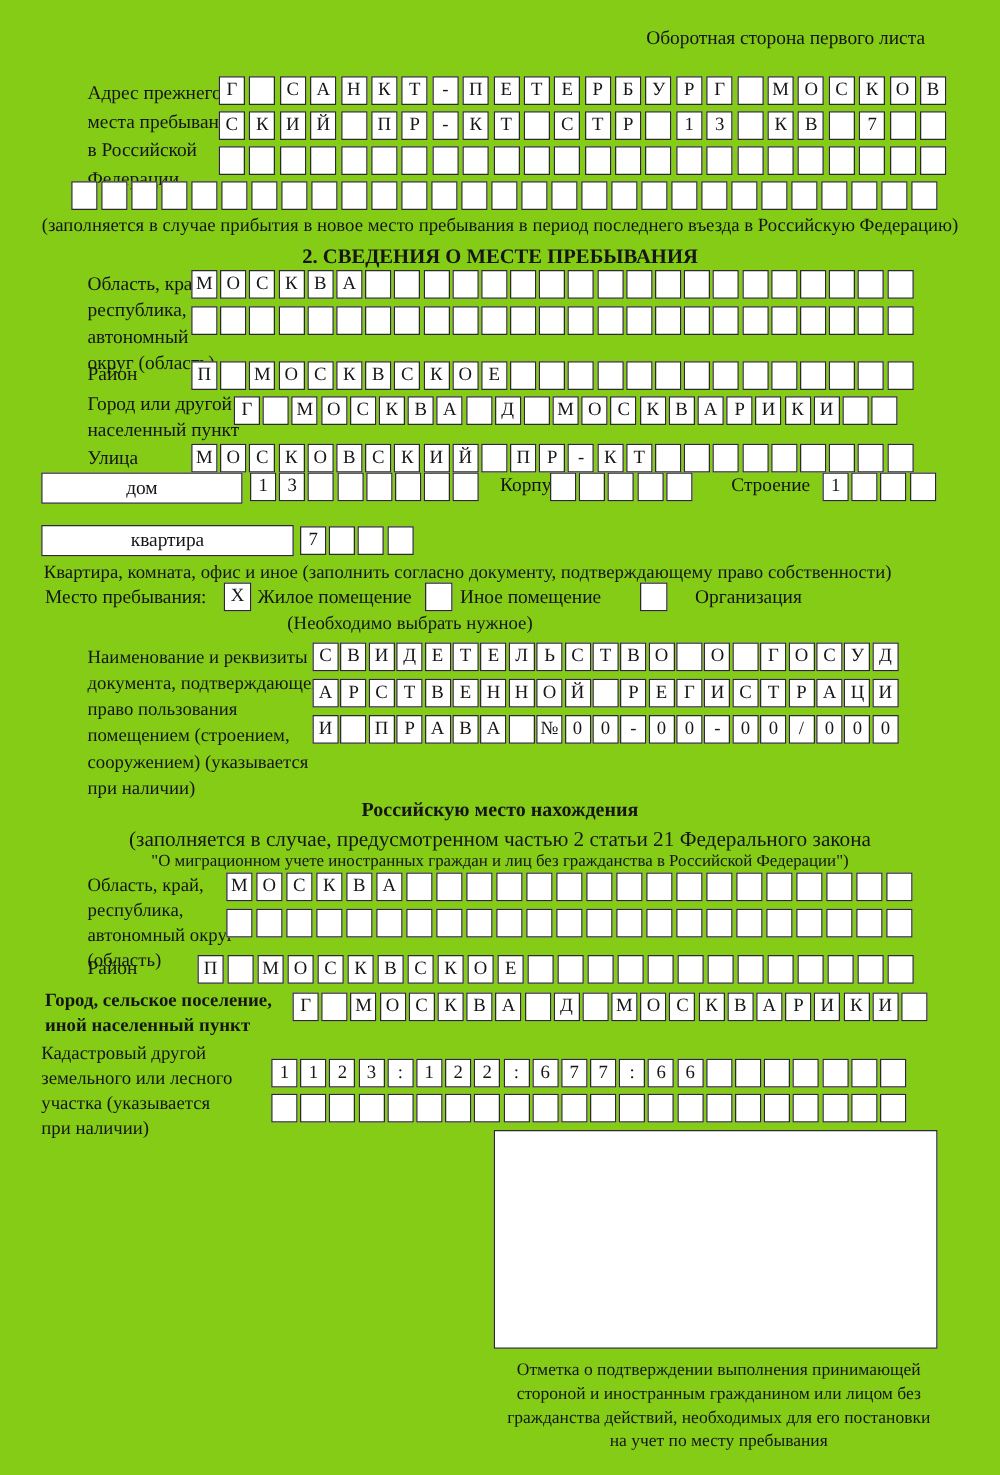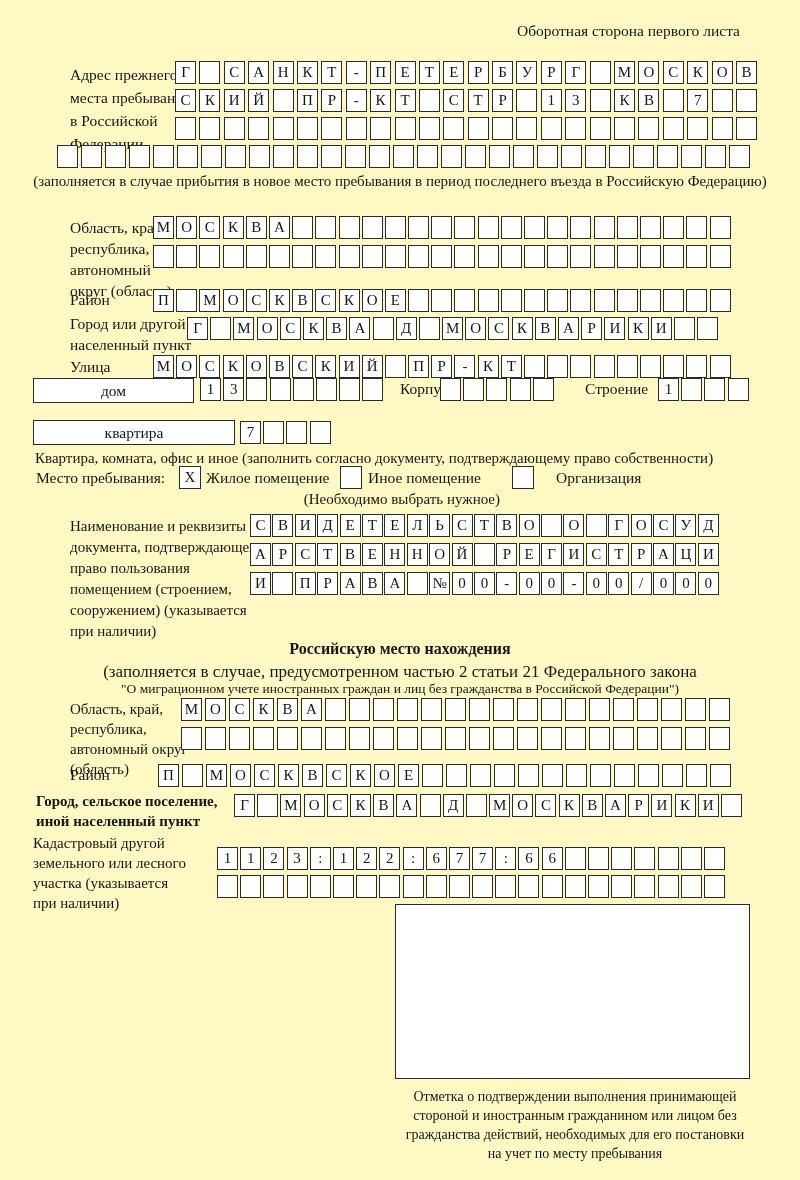--- a/index.html
+++ b/index.html
@@ -1,16 +1,16 @@
 <!DOCTYPE html>
 <html><head>
 <meta charset="utf-8">
 <style>
   html,body{margin:0;padding:0;background:#ffffff;}
-  .page{position:relative;width:800px;height:1180px;background:#fef9c3;
+  .page{position:relative;width:800px;height:1180px;background:#84cc16;
         font-family:"Liberation Serif",serif;color:#161616;overflow:hidden;}
   .row{position:absolute;display:flex;}
   .cell{flex:none;width:19px;height:21px;border:1.7px solid #2b2b2b;margin-right:2.2px;
         font-size:15px;line-height:21px;text-align:center;background:#fff;}
   .pa .cell{margin-right:3.4px;}
   .pb .cell{margin-right:2.2px;}
   .pc .cell{margin-right:1.4px;}
   .pd .cell{margin-right:3.0px;}
   .lbl{position:absolute;font-size:15.5px;line-height:23px;white-space:pre-line;}
   .lh21{line-height:21px;}
@@ -142,20 +142,21 @@
       <span class="cell"></span>
       <span class="cell"></span>
       <span class="cell"></span>
       <span class="cell"></span>
       <span class="cell"></span>
       <span class="cell"></span>
       <span class="cell"></span>
     </div>
   <div class="ctr cap" style="top:173px;">(заполняется в случае прибытия в новое место пребывания в период последнего въезда в Российскую Федерацию)</div>
 
+  <div class="ctr bold" style="top:195px;font-size:16.5px;">2. СВЕДЕНИЯ О МЕСТЕ ПРЕБЫВАНИЯ</div>
 
   <div class="lbl lh21" style="left:70px;top:217px;">Область, край,
 республика,
 автономный
 округ (область)</div>
   <div class="row pb" style="left:153px;top:216px;">
       <span class="cell">М</span>
       <span class="cell">О</span>
       <span class="cell">С</span>
       <span class="cell">К</span>
@@ -331,21 +332,21 @@
     </div>
   <div class="cap" style="left:35px;top:450px;">Квартира, комната, офис и иное (заполнить согласно документу, подтверждающему право собственности)</div>
 
   <div class="inl" style="left:36px;top:469px;">Место пребывания:</div>
   <div class="chk" style="left:179px;top:466px;">X</div>
   <div class="inl" style="left:206px;top:469px;">Жилое помещение</div>
   <div class="chk" style="left:340px;top:466px;"></div>
   <div class="inl" style="left:368px;top:469px;">Иное помещение</div>
   <div class="chk" style="left:512px;top:466px;"></div>
   <div class="inl" style="left:556px;top:469px;">Организация</div>
-  <div class="notec cap" style="left:180px;top:491px;width:320px;white-space:normal;text-align:right;">(Необходимо выбрать нужное)</div>
+  <div class="notec cap" style="left:168px;top:491px;width:320px;white-space:normal;">(Необходимо выбрать нужное)</div>
 
   <div class="lbl lh22" style="left:70px;top:516px;">Наименование и реквизиты
 документа, подтверждающего
 право пользования
 помещением (строением,
 сооружением) (указывается
 при наличии)</div>
   <div class="row pc" style="left:250px;top:514px;">
       <span class="cell">С</span>
       <span class="cell">В</span>

